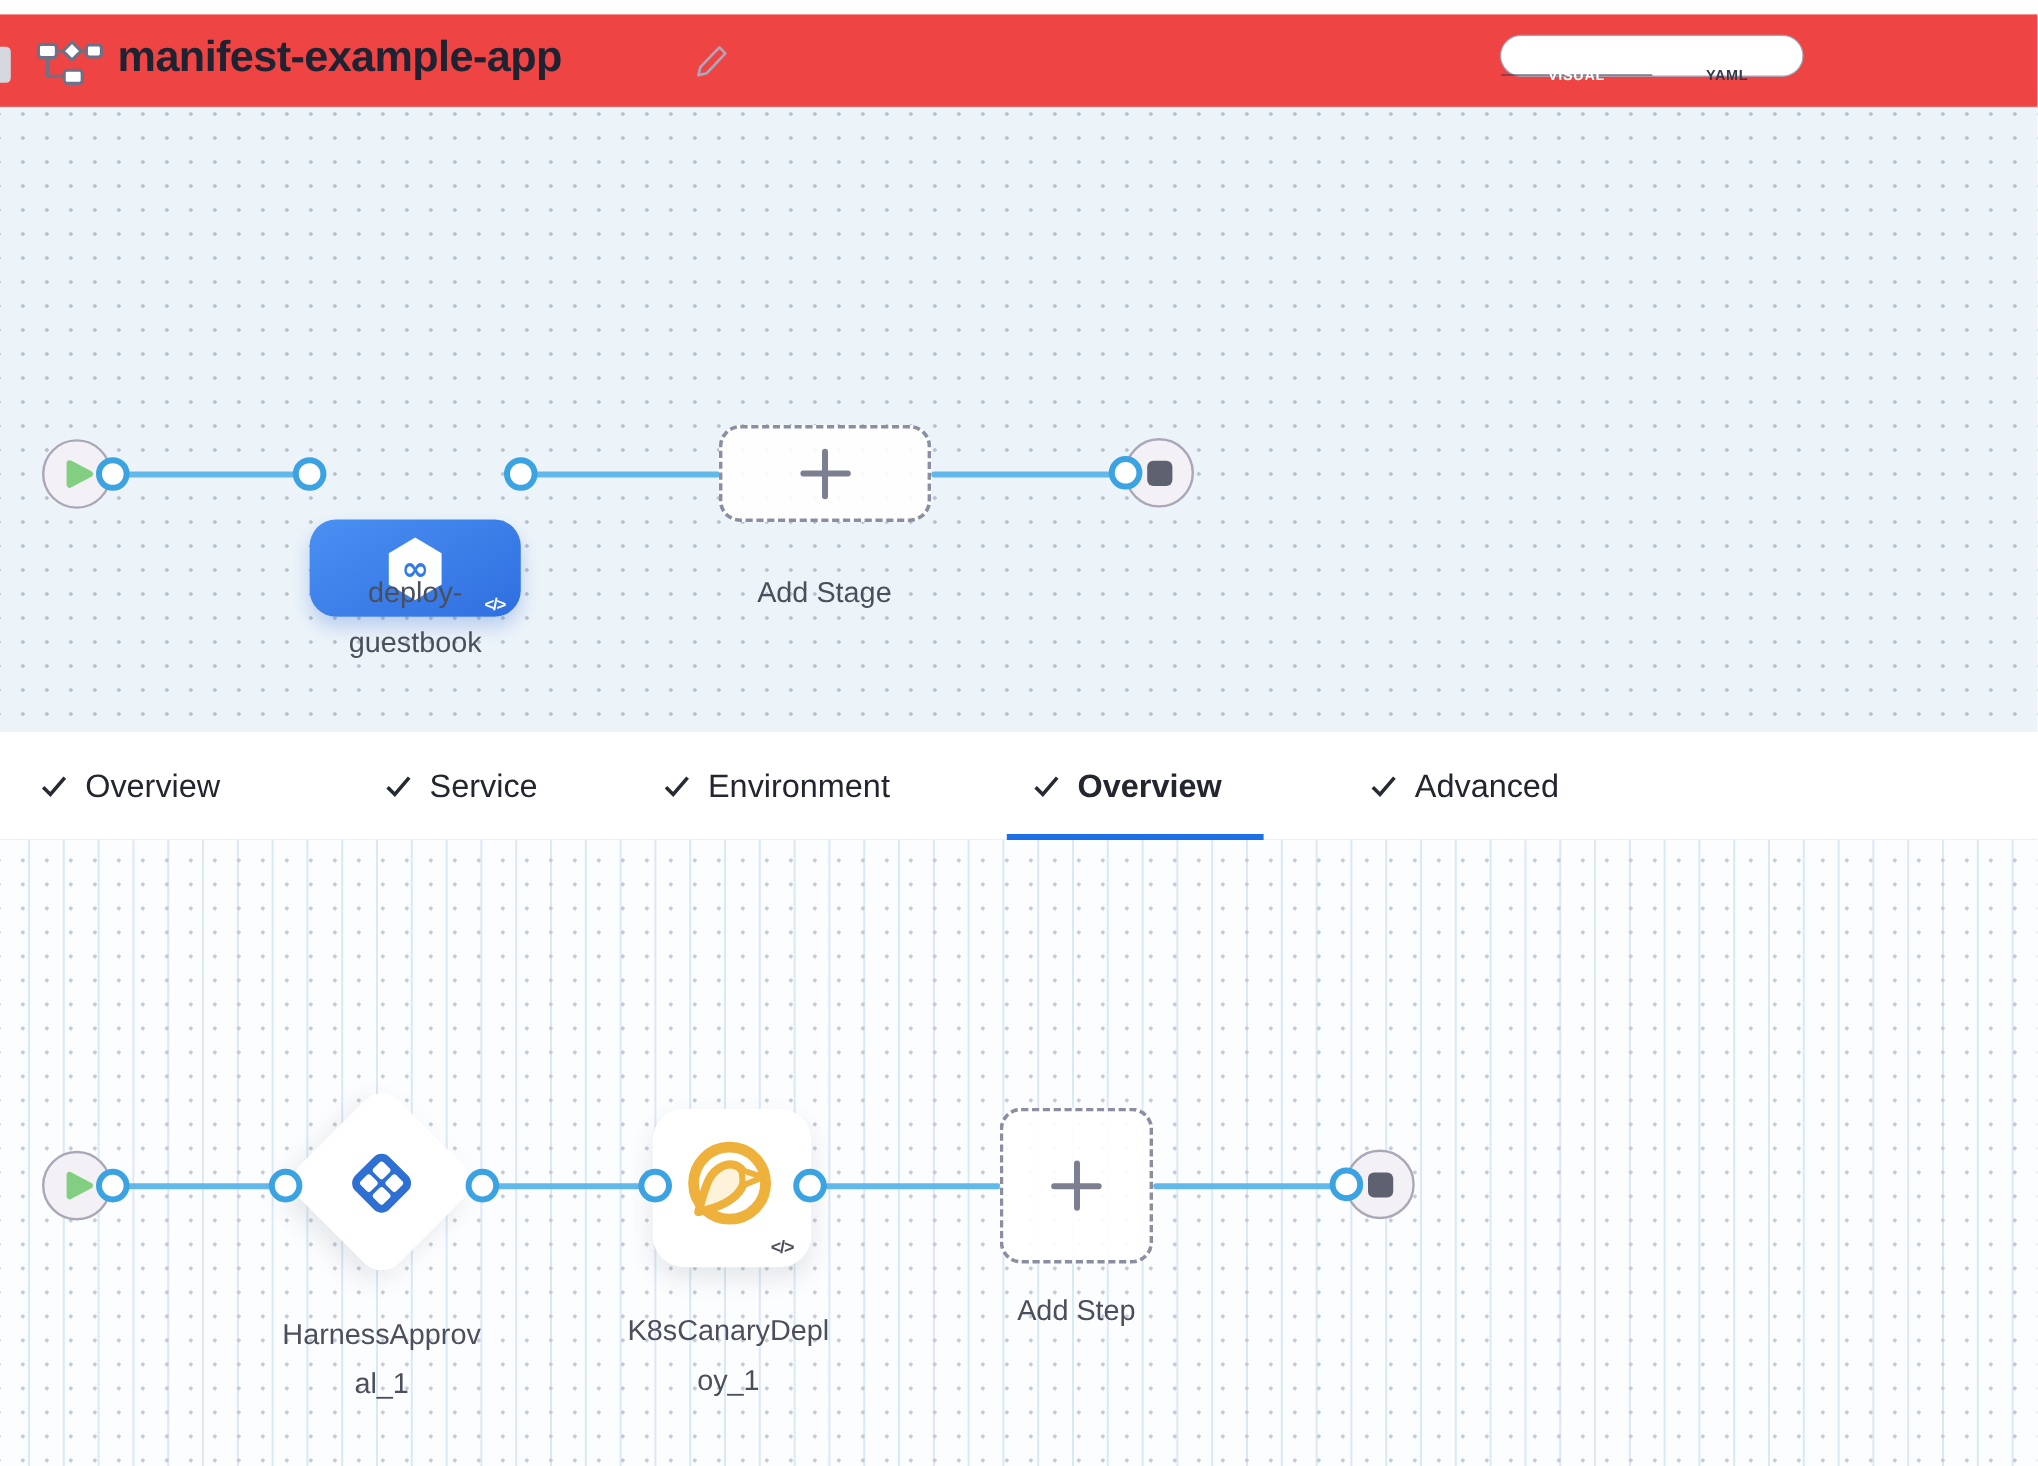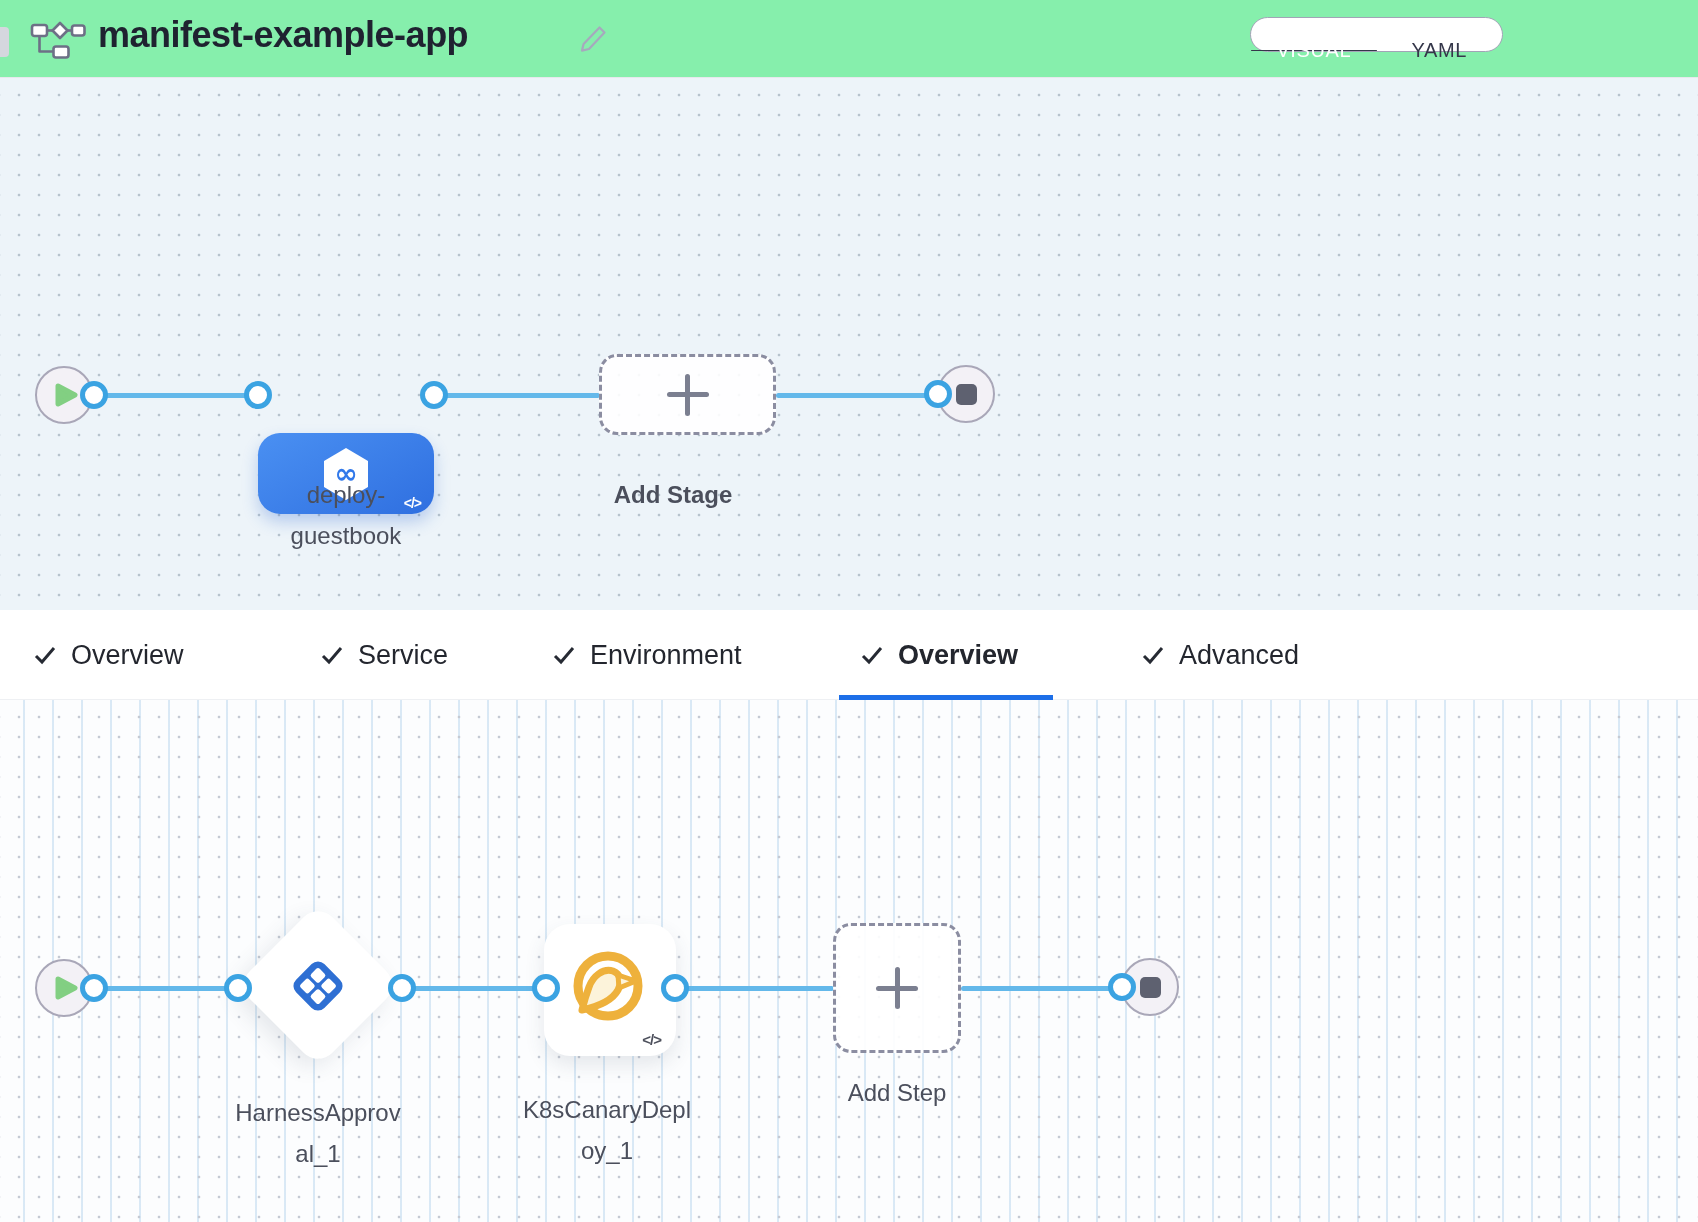--- a/index.html
+++ b/index.html
@@ -1,32 +1,32 @@
 <!DOCTYPE html>
 <html><head>
 <meta charset="utf-8">
 <style>
   * { margin:0; padding:0; box-sizing:border-box; }
   html,body { width:1698px; height:1222px; overflow:hidden;
     font-family:"Liberation Sans","DejaVu Sans",sans-serif; background:#fff; }
   .app { position:relative; width:1698px; height:1222px; }
 
   
-  .header { position:absolute; left:0; top:0; width:1698px; height:78px;
-    background:#86efac; border-bottom:1px solid #e7e8ec; z-index:5; }
+  .header { position:absolute; left:0; top:12px; width:1698px; height:78px;
+    background:#ef4444; border-bottom:1px solid #e7e8ec; z-index:5; }
   .edge-chip { position:absolute; left:0; top:27px; width:9px; height:30px;
     background:#d5d7de; border-radius:0 4px 4px 0; }
   .pipeline-icon { position:absolute; left:30px; top:15px; }
   .page-title { position:absolute; left:98px; top:14px; font-size:36px; font-weight:700;
     color:#1f2230; letter-spacing:-0.5px; white-space:nowrap; }
   .pencil { position:absolute; left:576px; top:22px; cursor:pointer; }
   .toggle { position:absolute; left:1250px; top:17px; width:253px; height:35px;
     border:1.5px solid #a2a4b6; border-radius:18px; background:#fff; display:flex; }
   .toggle-seg { flex:1; display:flex; align-items:center; justify-content:center;
-    font-size:20px; font-weight:400; letter-spacing:0.6px; color:#35374a;
+    font-size:12px; font-weight:700; letter-spacing:0.6px; color:#35374a;
     border-radius:17px; cursor:pointer;margin-top:32px; }
   .toggle-seg.active { background:#35374a; color:#fff; }
 
   
   .canvas-top { position:absolute; left:0; top:78px; width:1698px; height:532px;
     background-color:#edf4f9;
     background-image:radial-gradient(circle,#b7c3cd 1.5px,rgba(0,0,0,0) 1.6px);
     background-size:20px 20px; background-position:9px 7px; }
   .canvas-bottom { position:absolute; left:0; top:700px; width:1698px; height:522px;
     background-color:#fcfdfe;
@@ -138,21 +138,21 @@
     <div class="add-box" style="left:599px; top:276px; width:177px; height:81px;">
       <div class="plus"></div>
     </div>
 
     <div class="port" style="left:924px; top:302px;"></div>
     <div class="terminal" style="left:937px; top:287px;">
       <div class="stop-square"></div>
     </div>
 
     <div class="node-label" style="left:260px; top:396px;">deploy-guestbook</div>
-    <div class="node-label" style="left:587px; top:396px;font-weight:bold;">Add Stage</div>
+    <div class="node-label" style="left:601px; top:396px;">Add Stage</div>
   </div>
 
   <div class="tabbar">
     <div class="tab" style="left:33px;">
       <svg width="24" height="24" viewBox="0 0 24 24">
         <path d="M3 13 l6 6 L21 5" fill="none" stroke="#262a33" stroke-width="3"></path>
         </svg>
       <span>Overview</span>
     </div>
     <div class="tab" style="left:320px;">

